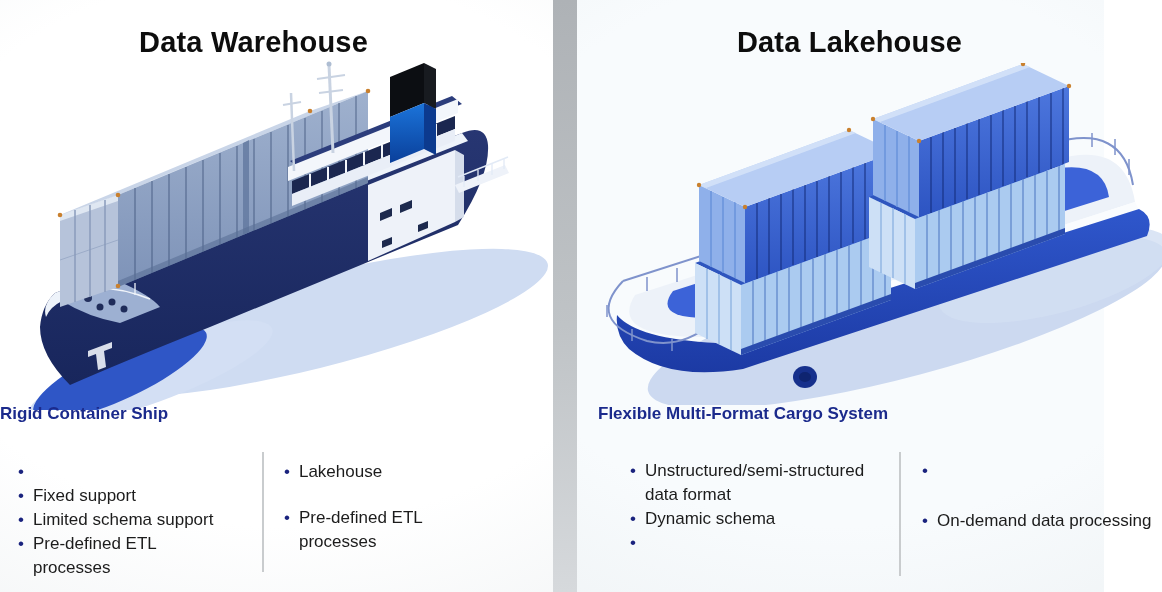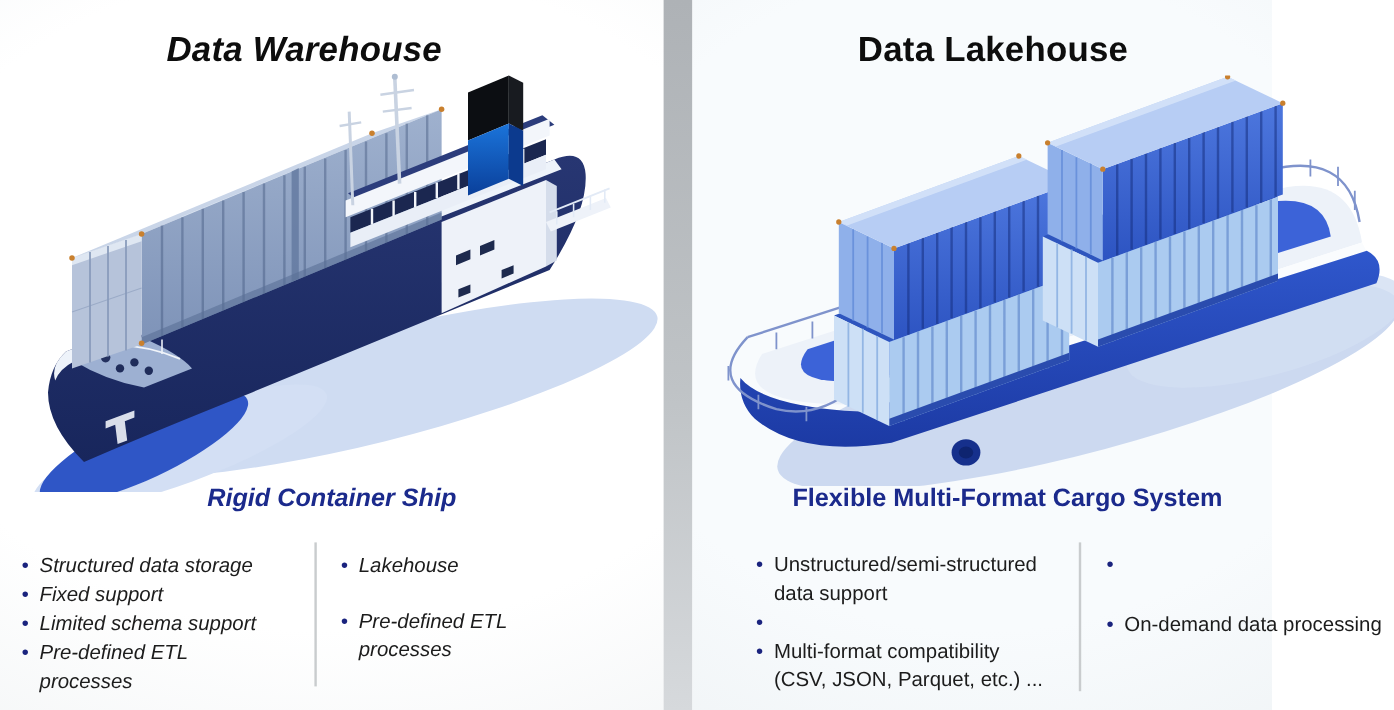--- a/index.html
+++ b/index.html
@@ -1,30 +1,30 @@
 <!DOCTYPE html>
 <html><head>
 <meta charset="utf-8">
 <style>
   html,body{margin:0;padding:0;background:#ffffff;}
   .canvas{position:relative;width:1162px;height:592px;overflow:hidden;
           font-family:"Liberation Sans", sans-serif;background:#fff;}
   .panel{position:absolute;top:0;height:592px;}
   .panel-left{left:0;width:553px;
-    background:radial-gradient(ellipse 130% 90% at 50% 42%, #ffffff 52%, #f4f6f7 82%, #e9ebed 100%);font-style:italic;}
+    background:radial-gradient(ellipse 130% 90% at 50% 42%, #ffffff 52%, #f4f6f7 82%, #e9ebed 100%);}
   .panel-right{left:577px;width:483px;
-    background:radial-gradient(ellipse 130% 90% at 50% 42%, #f8fbfd 52%, #f0f4f6 82%, #e7ecef 100%);}
+    background:radial-gradient(ellipse 130% 90% at 50% 42%, #f8fbfd 52%, #f0f4f6 82%, #e7ecef 100%);padding-left:44px;}
   .divider-bar{position:absolute;top:0;left:553px;width:24px;height:592px;
     background:linear-gradient(180deg,#aeb2b6 0%,#bfc3c6 55%,#d6d9dc 100%);}
   .panel-title{position:absolute;top:26px;left:0;width:100%;text-align:center;
     font-size:29px;font-weight:700;color:#0d0d0d;letter-spacing:.2px;}
   .panel-left .panel-title{transform:translateX(-23px);}
   .panel-right .panel-title{transform:translateX(9px);}
-  .panel-caption{position:absolute;top:404px;left:0;width:100%;text-align:center;
-    font-size:21px;font-weight:700;color:#1b2a8c;}
+  .panel-caption{position:absolute;top:404px;left:0;width:100%;
+    font-size:17px;font-weight:700;color:#1b2a8c;}
   .panel-right .panel-caption{transform:translateX(21px);}
   .illus{position:absolute;left:0;display:block;}
   .bullets{position:absolute;display:flex;flex-direction:column;}
   .bullet-row{display:flex;gap:9px;font-size:17px;line-height:24px;color:#1c1c1c;}
   .dot{color:#1a237e;flex:0 0 auto;font-size:17px;line-height:24px;}
   .bullet-text{white-space:pre-line;}
   #wh-col1{left:18px;top:460px;width:238px;}
   #wh-col2{left:284px;top:460px;width:195px;}
   #lh-col1{left:53px;top:459px;width:268px;}
   #lh-col2{left:345px;top:459px;width:238px;}
@@ -120,21 +120,20 @@
       <circle cx="329" cy="9" r="2.5" fill="#aebdd2"></circle>
       <path d="M294,116 L291,38" stroke="#c9d3e2" stroke-width="2.5"></path>
       <path d="M283,50 L301,47" stroke="#c9d3e2" stroke-width="2"></path>
     </svg>
 
     <div class="panel-caption">Rigid Container Ship</div>
 
     <div class="bullets" id="wh-col1">
         <div class="bullet-row">
           <span class="dot">•</span>
-          <span class="bullet-text">Structured data storage</span>
         </div>
         <div class="bullet-row">
           <span class="dot">•</span>
           <span class="bullet-text">Fixed support</span>
         </div>
         <div class="bullet-row">
           <span class="dot">•</span>
           <span class="bullet-text">Limited schema support</span>
         </div>
         <div class="bullet-row">
@@ -218,29 +217,28 @@
         <use href="#stk" transform="translate(174,-66)"></use>
       </g>
     </svg>
 
     <div class="panel-caption">Flexible Multi-Format Cargo System</div>
 
     <div class="bullets" id="lh-col1">
         <div class="bullet-row">
           <span class="dot">•</span>
           <span class="bullet-text">Unstructured/semi-structured
-data support</span>
-        </div>
-        <div class="bullet-row">
-          <span class="dot">•</span>
-        </div>
-        <div class="bullet-row">
-          <span class="dot">•</span>
-          <span class="bullet-text">Multi-format compatibility
-(CSV, JSON, Parquet, etc.) ...</span>
+data format</span>
+        </div>
+        <div class="bullet-row">
+          <span class="dot">•</span>
+          <span class="bullet-text">Dynamic schema</span>
+        </div>
+        <div class="bullet-row">
+          <span class="dot">•</span>
         </div>
       </div>
     <div class="col-divider" id="lh-divider"></div>
     <div class="bullets" id="lh-col2">
         <div class="bullet-row">
           <span class="dot">•</span>
         </div>
         <div class="bullet-row">
           <span class="dot">•</span>
           <span class="bullet-text">On-demand data processing</span>

